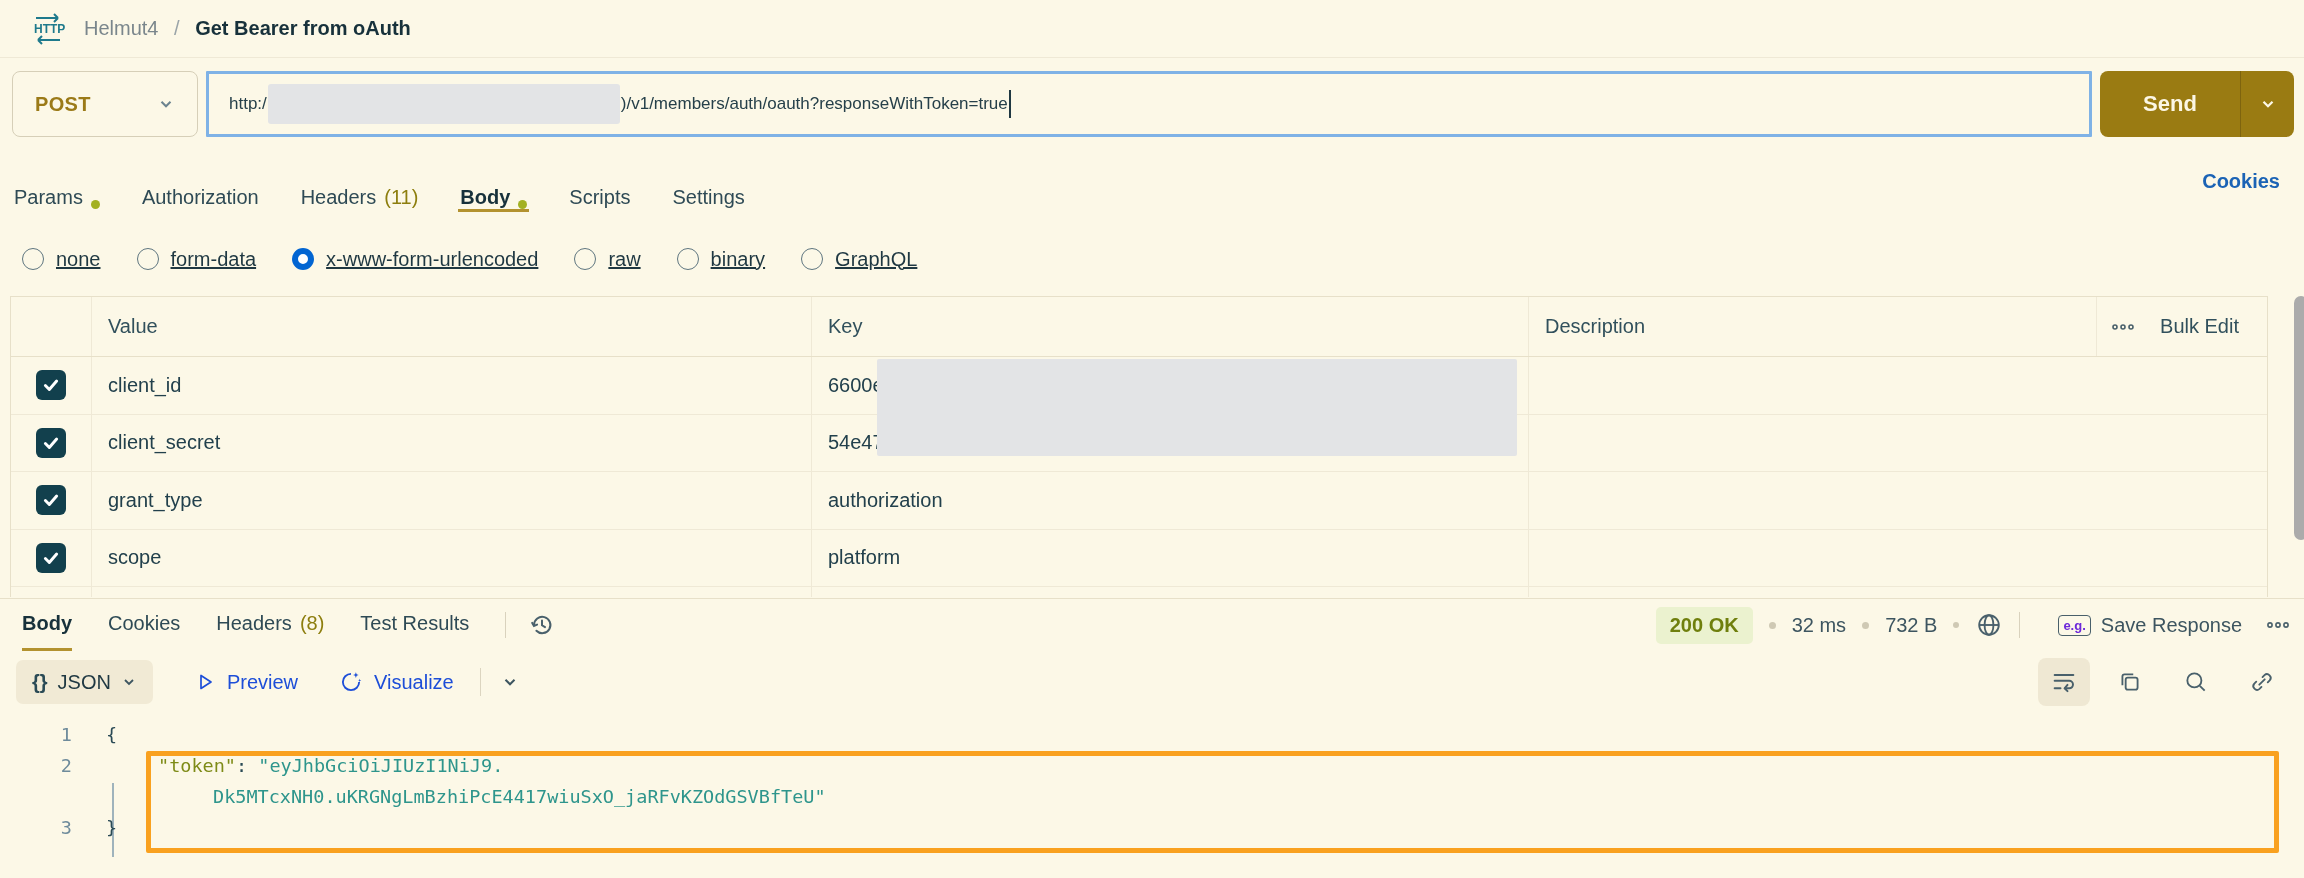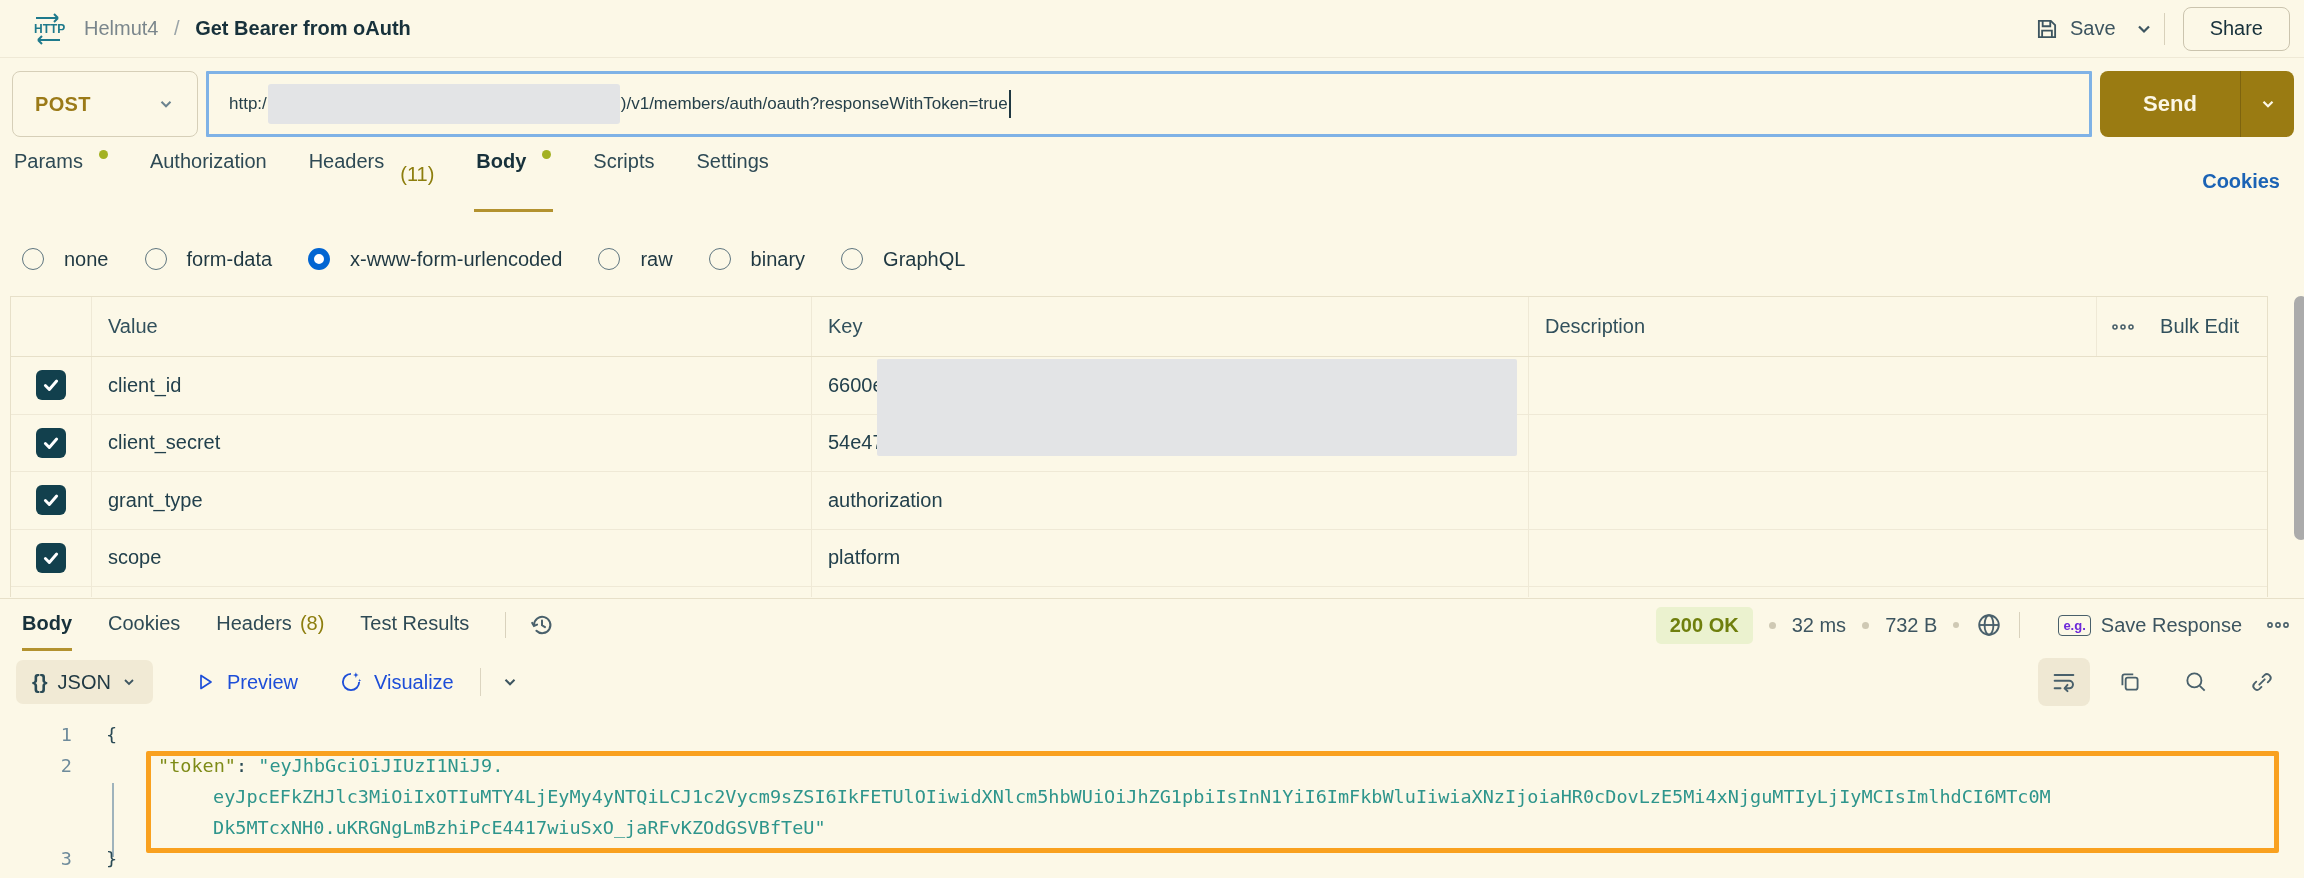--- a/index.html
+++ b/index.html
@@ -37,29 +37,29 @@
   .method-label{color:var(--gold);font-weight:700;font-size:20px;letter-spacing:.3px;}
   .url-box{flex:1;height:66px;border:3px solid var(--focus-blue);border-radius:1px;display:flex;align-items:center;padding:0 20px;font-size:17px;color:#26404A;white-space:nowrap;overflow:hidden;cursor:text;}
   .url-redact{display:inline-block;width:352px;height:40px;background:var(--redact);border-radius:3px;margin:0 1px;vertical-align:middle;}
   .caret{display:inline-block;width:2px;height:28px;background:#1F3842;margin-left:1px;vertical-align:middle;}
   .send-btn{width:194px;height:66px;background:var(--send-bg);border-radius:8px;display:flex;align-items:stretch;cursor:pointer;overflow:hidden;}
   .send-main{flex:1;display:flex;align-items:center;justify-content:center;color:#FCF7E5;font-size:22px;font-weight:700;}
   .send-caret{width:54px;display:flex;align-items:center;justify-content:center;color:#FCF7E5;border-left:1px solid rgba(0,0,0,.18);}
 
   
   .tabsrow{position:absolute;left:0;top:150px;width:2304px;height:62px;display:flex;align-items:stretch;padding:0 24px 0 12px;}
-  .tab{display:flex;align-items:flex-start;gap:16px;padding:0 2px;margin-right:38px;font-size:20px;color:#2E4A55;cursor:pointer;border-bottom:3px solid transparent;}
+  .tab{display:flex;align-items:flex-end;gap:8px;padding:0 2px;margin-right:38px;font-size:20px;color:#2E4A55;cursor:pointer;border-bottom:3px solid transparent;}
   .tab.active{color:var(--text-dark);font-weight:700;border-bottom-color:var(--underline);}
   .tab .dot{width:9px;height:9px;border-radius:50%;background:var(--dot-olive);}
   .tab .count{color:var(--count-olive);margin-top:13px;}
   .cookies-link{margin-left:auto;display:flex;align-items:center;font-size:20px;font-weight:700;color:var(--link-blue);cursor:pointer;}
 
   
   .modesrow{position:absolute;left:0;top:232px;width:2304px;height:54px;display:flex;align-items:center;gap:36px;padding:0 22px;}
-  .mode{display:flex;align-items:center;gap:20px;font-size:20px;color:#1F3842;cursor:pointer;}
+  .mode{display:flex;align-items:center;gap:12px;font-size:20px;color:#1F3842;cursor:pointer;text-decoration:underline;}
   .radio{width:22px;height:22px;border-radius:50%;border:1.6px solid #5F7680;background:transparent;}
   .radio.sel{border:6.5px solid var(--blue);background:#fff;}
 
   
   .ptable{position:absolute;left:10px;top:296px;width:2258px;height:301px;border:1px solid var(--border);border-bottom:none;overflow:hidden;}
   .trow{display:grid;grid-template-columns:80px 720px 717px 1fr;border-bottom:1px solid var(--border-soft);height:57.5px;align-items:center;}
   .trow.head{grid-template-columns:80px 720px 717px 568px 163px;height:60px;border-bottom:1px solid var(--border);}
   .tcell{height:100%;display:flex;align-items:center;padding:0 16px;border-left:1px solid var(--border-soft);font-size:20px;color:#22404C;overflow:hidden;white-space:nowrap;}
   .trow .tcell:first-child{border-left:none;justify-content:center;}
   .head .tcell{color:#31505C;}
@@ -121,41 +121,20 @@
         <path d="M8 6h22 M30 6l-4-4 M30 6l-4 4"></path>
         <text x="6" y="21" font-size="12" font-weight="bold" fill="currentColor" stroke="none" font-family="Liberation Sans,sans-serif">HTTP</text>
         <path d="M32 28H10 M10 28l4-4 M10 28l4 4"></path>
       </svg>
     </span>
     <span class="crumb">
       <span class="crumb-col">Helmut4</span>
       <span class="crumb-sep">/</span>
       <span class="crumb-req">Get Bearer from oAuth</span>
     </span>
-    <div class="top-right">
-      <div class="save-btn">
-        <span>
-          <svg width="26" height="26" viewBox="0 0 24 24" fill="none" stroke="currentColor" stroke-width="1.7">
-            <path d="M4.5 4.5h11l4 4v11h-15z"></path>
-              <path d="M8 4.5v5h7v-5"></path>
-              <path d="M7.5 19.5v-6h9v6"></path>
-          </svg>
-        </span>
-        <span>Save</span>
-      </div>
-      <span class="icon-chevron">
-        <svg width="20" height="20" viewBox="0 0 16 16" fill="none" stroke="currentColor" stroke-width="1.8">
-            <path d="M4 6l4 4 4-4"></path>
-          </svg>
-      </span>
-      <div class="vdiv"></div>
-      <div class="share-btn">
-        <span>Share</span>
-      </div>
-    </div>
   </div>
 
   <div class="reqrow">
     <div class="method-box">
       <span class="method-label">POST</span>
       <span class="icon-chevron">
         <svg width="18" height="18" viewBox="0 0 16 16" fill="none" stroke="#6B838F" stroke-width="1.8">
             <path d="M4 6l4 4 4-4"></path>
           </svg>
       </span>
@@ -433,24 +412,20 @@
       <div class="cline">
         <span class="ln">1</span>
         <span class="lc">{</span>
       </div>
 
       <div class="cline">
         <span class="ln">2</span>
         <span class="lc indent1"><span class="k">"token"</span><span>: </span><span class="s">"eyJhbGciOiJIUzI1NiJ9.</span></span>
       </div>
 
-      <div class="cline">
-        <span class="ln"></span>
-        <span class="lc indent2 s">eyJpcEFkZHJlc3MiOiIxOTIuMTY4LjEyMy4yNTQiLCJ1c2Vycm9sZSI6IkFETUlOIiwidXNlcm5hbWUiOiJhZG1pbiIsInN1YiI6ImFkbWluIiwiaXNzIjoiaHR0cDovLzE5Mi4xNjguMTIyLjIyMCIsImlhdCI6MTc0M</span>
-      </div>
 
       <div class="cline">
         <span class="ln"></span>
         <span class="lc indent2 s">Dk5MTcxNH0.uKRGNgLmBzhiPcE4417wiuSxO_jaRFvKZOdGSVBfTeU"</span>
       </div>
 
       <div class="cline">
         <span class="ln">3</span>
         <span class="lc">}</span>
       </div>

